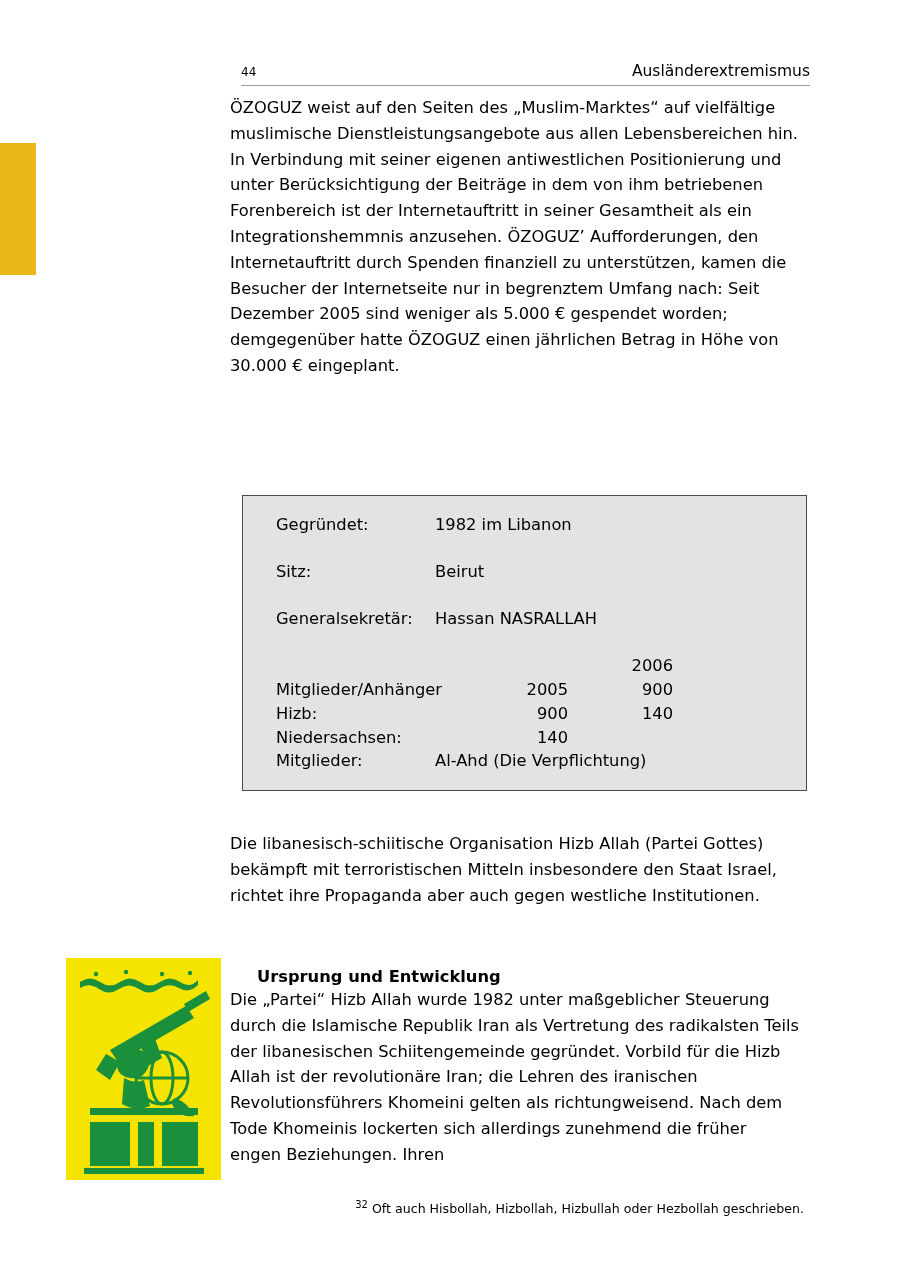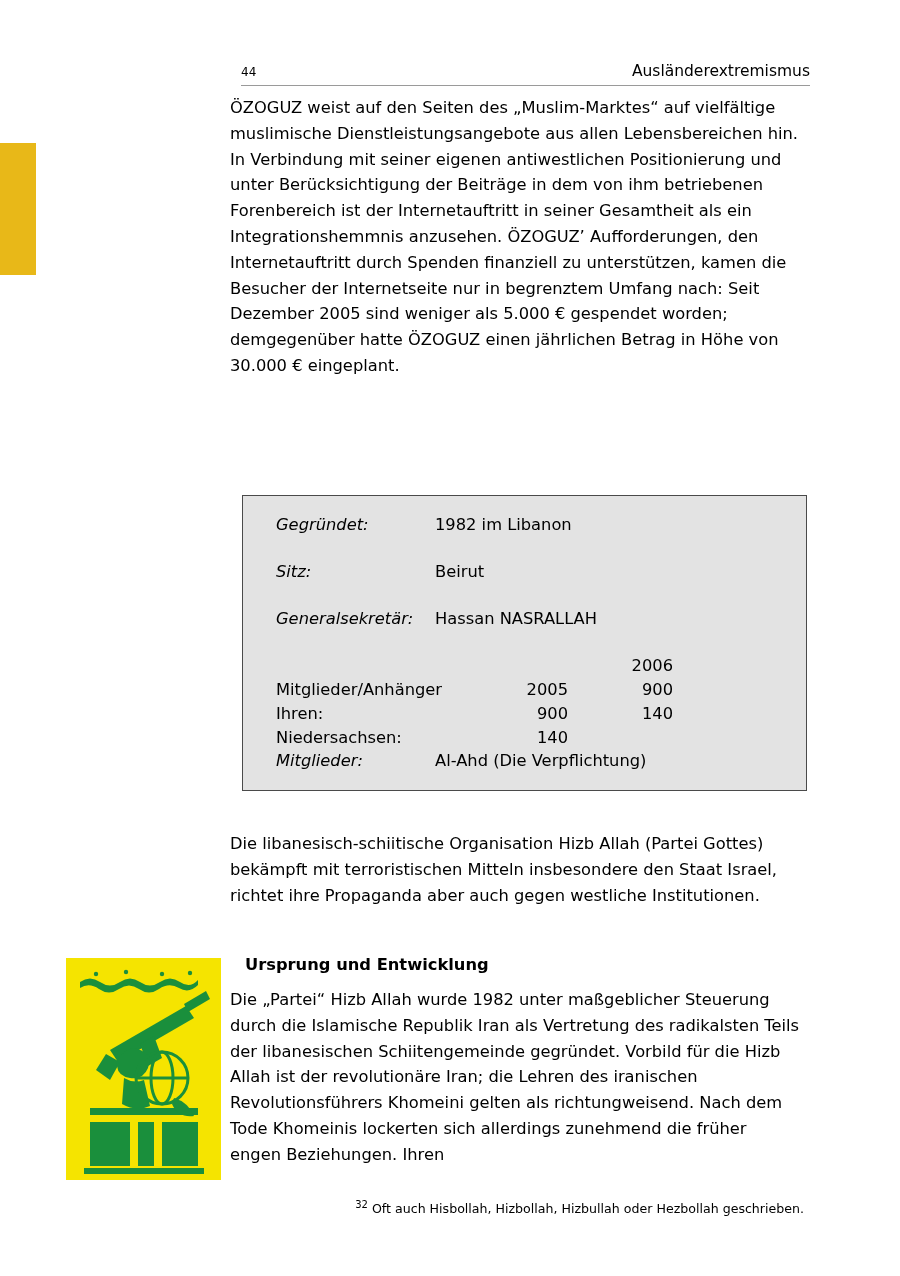--- a/index.html
+++ b/index.html
@@ -102,21 +102,21 @@
     background: #e3e3e3;
     border: 1px solid #4a4a4a;
     box-sizing: border-box;
   }
   .infobox .row {
     position: absolute;
     font-size: 16.3px;
     line-height: 24px;
     white-space: nowrap;
   }
-  .ib-label { position: absolute; left: 33px; font-style: italic; }
+  .ib-label { position: absolute; left: 33px; }
   .ib-value { position: absolute; left: 192px; }
 
   .r-founded { top: 17px; }
   .r-seat { top: 64px; }
   .r-secgen { top: 111px; }
   .r-members { top: 158px; }
   .r-bund { top: 182px; }
   .r-nieder { top: 206px; }
   .r-pub { top: 253px; }
 
@@ -125,21 +125,21 @@
 
   .ib-wide { position: absolute; left: 33px; margin-top: 24px; }
 
   
   .para-2 { top: 831px; }
 
   h3.subhead {
     position: absolute;
     left: 241px;
     top: 951px;
-    margin: 4px;
+    margin: 16px;
     font-size: 16.3px;
     font-weight: bold;
   }
 
   .para-3 { top: 987px; }
 
   
   .emblem {
     position: absolute;
     left: 66px;
@@ -206,21 +206,21 @@
       <span class="ib-label">Generalsekretär:</span>
       <span class="ib-value">Hassan NASRALLAH</span>
     </div>
 
     <div class="row r-members">
       <span class="ib-wide">Mitglieder/Anhänger</span>
       <span class="col-y1">2005</span>
       <span class="col-y2">2006</span>
     </div>
     <div class="row r-bund">
-      <span class="ib-wide">Ihren:</span>
+      <span class="ib-wide">Hizb:</span>
       <span class="col-y1">900</span>
       <span class="col-y2">900</span>
     </div>
     <div class="row r-nieder">
       <span class="ib-wide">Niedersachsen:</span>
       <span class="col-y1">140</span>
       <span class="col-y2">140</span>
     </div>
 
     <div class="row r-pub">

